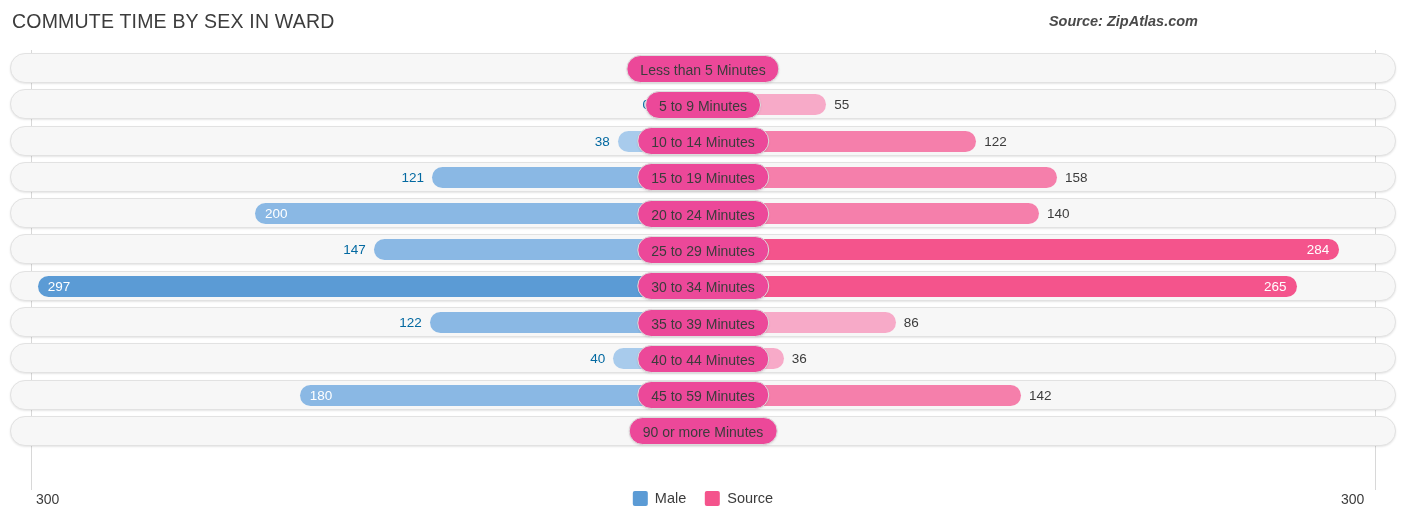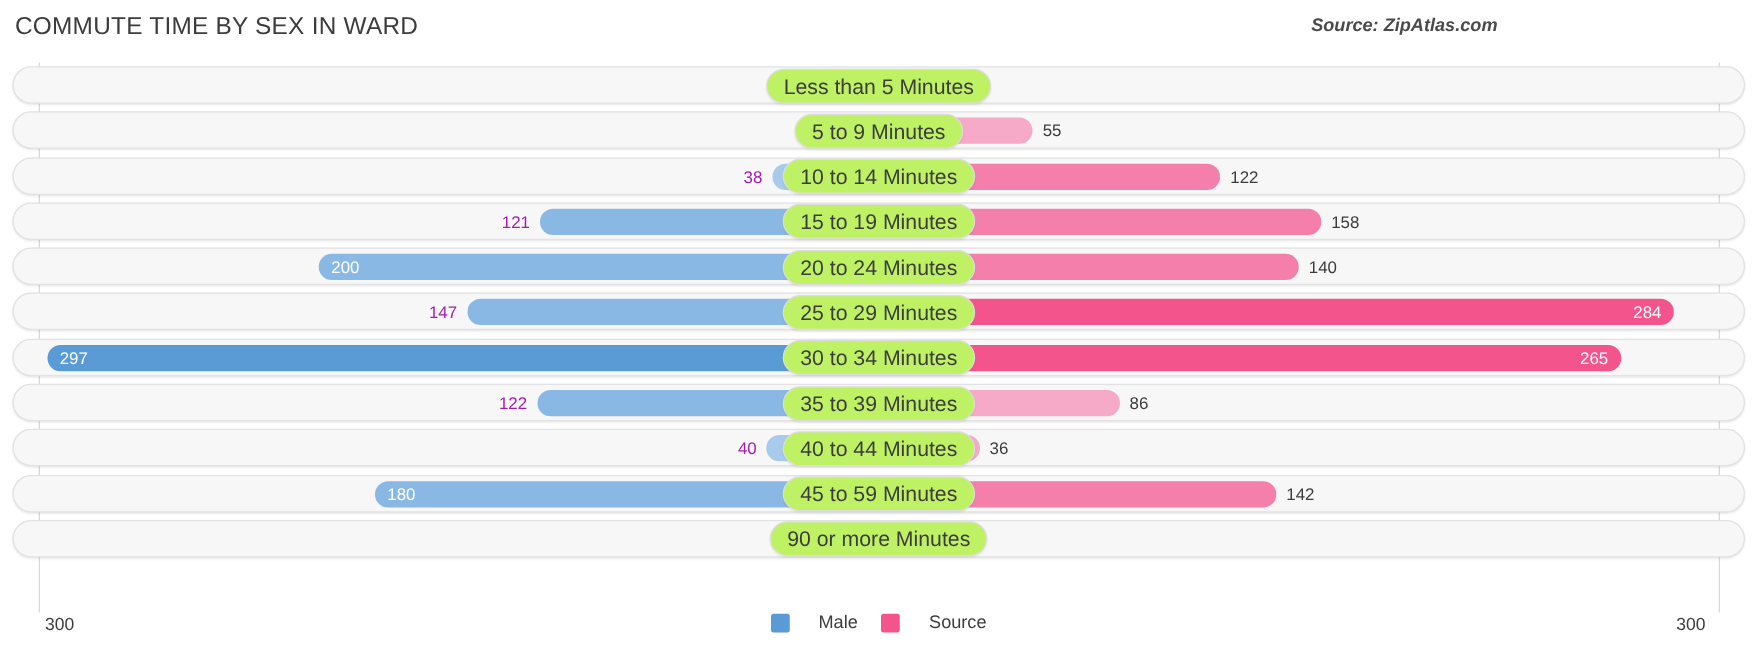--- a/index.html
+++ b/index.html
@@ -109,37 +109,37 @@
   }
 
   .bar-value {
     position: absolute;
     top: 8px;
     height: 21px;
     line-height: 21px;
     font-size: 13.5px;
     white-space: nowrap;
   }
-  .bar-value.outside-left  { color: #a21caf; }
+  .bar-value.outside-left  { color: #0369a1; }
   .bar-value.outside-right { color: #3c3c3c; }
   .bar-value.inside        { color: #ffffff; }
 
   
   .cat-pill {
     position: absolute;
     top: 4.5px;
     left: 50%;
     transform: translateX(-50%);
     height: 28px;
     line-height: 28px;
     padding: 0 13px;
-    background: #bef264;
+    background: #ec4899;
     border: 1px solid #dcdcdc;
     border-radius: 14px;
-    font-size: 17px;
+    font-size: 14px;
     color: #3c3c3c;
     white-space: nowrap;
     box-shadow: 0 1px 2px rgba(0,0,0,0.08);
     box-sizing: border-box;
     z-index: 3;
   }
 
   
   .footer {
     position: absolute;
@@ -162,21 +162,21 @@
     left: 50%;
     transform: translateX(-50%);
     top: 4px;
     display: flex;
     align-items: center;
     gap: 19px;
   }
   .legend-item {
     display: flex;
     align-items: center;
-    gap: 23px;
+    gap: 7px;
   }
   .legend-swatch {
     width: 15px;
     height: 15px;
     border-radius: 2px;
     display: inline-block;
   }
   .legend-label {
     font-size: 14.5px;
     color: #3c3c3c;

